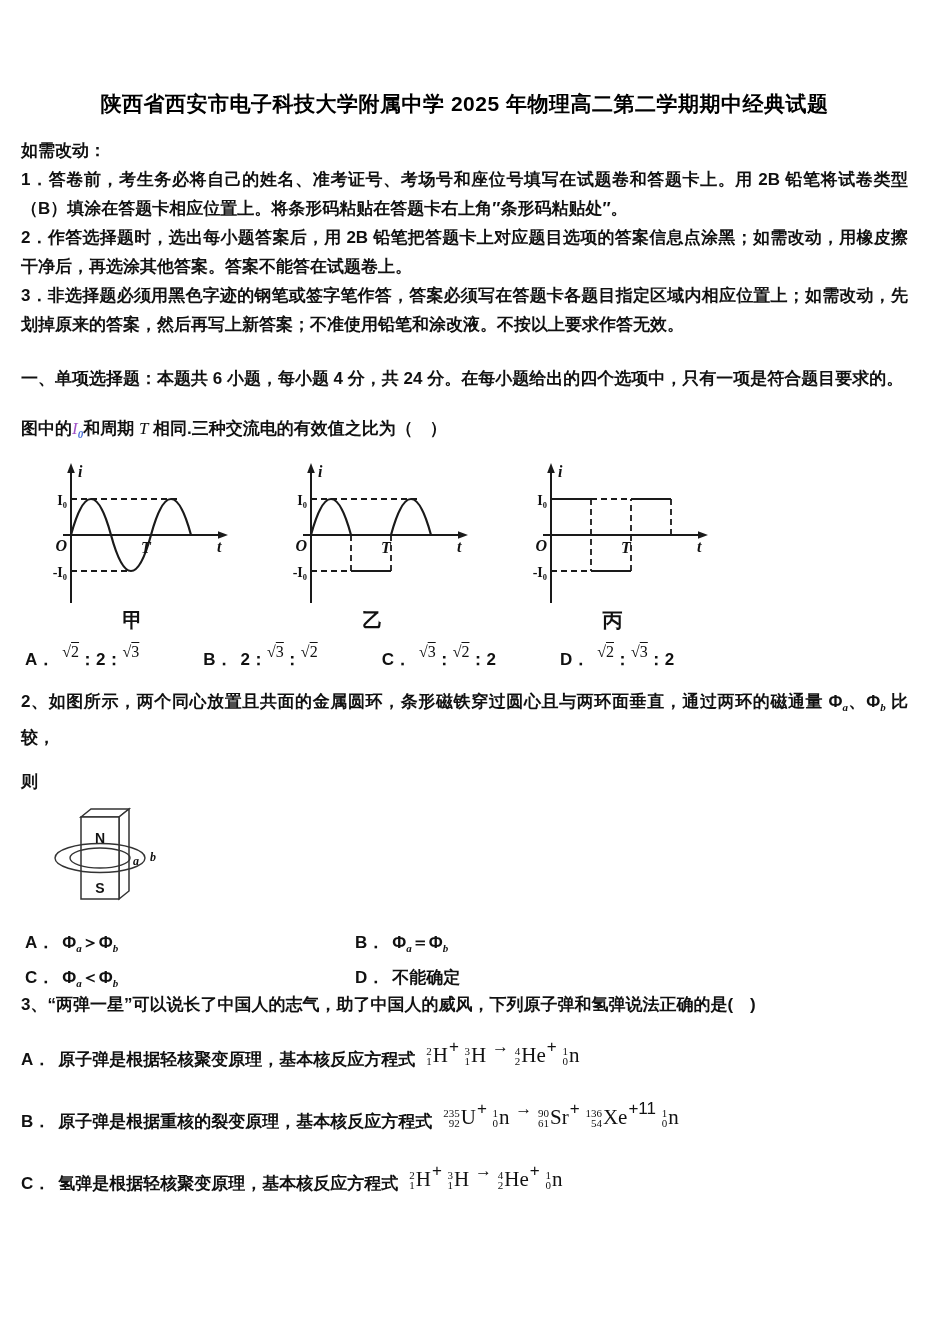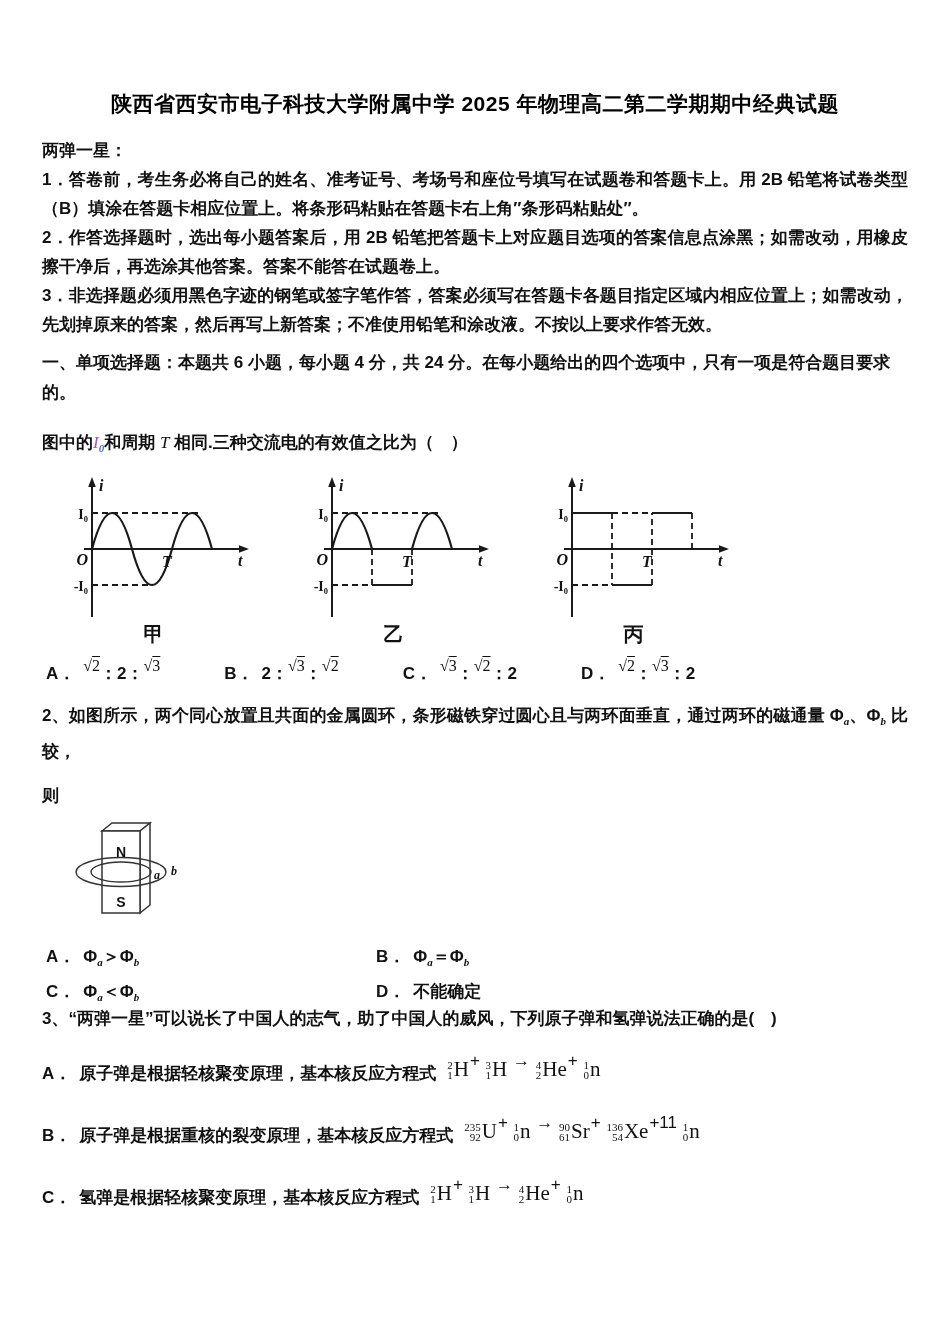--- a/index.html
+++ b/index.html
@@ -2,28 +2,28 @@
 <html><head>
 <meta charset="utf-8">
 <style>
   html,body{margin:0;padding:0;background:#ffffff;}
   body{
     width:950px;height:1344px;overflow:hidden;
     font-family:"Liberation Sans",sans-serif;
     color:#111;font-weight:bold;
     -webkit-font-smoothing:antialiased;
   }
-  .page{padding:88px 42px 0 42px;}
+  .page{padding:88px 42px 0 21px;}
   .title{
     text-align:center;font-size:21px;line-height:32px;margin:0;
     letter-spacing:0.5px;color:#000;
   }
   .notice-heading{margin-top:16px;font-size:17px;line-height:29px;}
   .notice-item{margin:0;font-size:17px;line-height:29px;text-align:justify;}
-  .section-heading{margin-top:9px;font-size:17px;line-height:30px;}
+  .section-heading{margin-top:25px;font-size:17px;line-height:30px;}
   .stem{margin:0;font-size:17px;line-height:30px;text-align:justify;}
   .q1-line1{margin-top:8px;}
   .q1-line2{margin-top:20px;}
   
   .figures-row{display:flex;gap:40px;margin-top:10px;margin-left:12px;}
   .wave-fig{margin:0;width:200px;}
   .wave-fig figcaption{text-align:center;font-size:20px;margin-top:-4px;letter-spacing:1px;}
   svg .ax{stroke:#1a1a1a;stroke-width:2;fill:none;}
   svg .curve{stroke:#1a1a1a;stroke-width:2.2;fill:none;}
   svg .dash{stroke:#1a1a1a;stroke-width:1.8;fill:none;stroke-dasharray:6 4;}
@@ -57,21 +57,21 @@
   .q3-option{display:flex;align-items:center;margin-top:18px;font-size:17px;min-height:44px;}
   .q3-option .opt-text{margin-right:10px;}
 </style>
 </head>
 <body>
 
 <div class="page">
 
   <h1 class="title">陕西省西安市电子科技大学附属中学 2025 年物理高二第二学期期中经典试题</h1>
 
-  <div class="notice-heading">两弹一星：</div>
+  <div class="notice-heading">如需改动：</div>
   <p class="notice-item">1．答卷前，考生务必将自己的姓名、准考证号、考场号和座位号填写在试题卷和答题卡上。用 2B 铅笔将试卷类型（B）填涂在答题卡相应位置上。将条形码粘贴在答题卡右上角″条形码粘贴处″。</p>
   <p class="notice-item">2．作答选择题时，选出每小题答案后，用 2B 铅笔把答题卡上对应题目选项的答案信息点涂黑；如需改动，用橡皮擦干净后，再选涂其他答案。答案不能答在试题卷上。</p>
   <p class="notice-item">3．非选择题必须用黑色字迹的钢笔或签字笔作答，答案必须写在答题卡各题目指定区域内相应位置上；如需改动，先划掉原来的答案，然后再写上新答案；不准使用铅笔和涂改液。不按以上要求作答无效。</p>
 
   <div class="section-heading">一、单项选择题：本题共 6 小题，每小题 4 分，共 24 分。在每小题给出的四个选项中，只有一项是符合题目要求的。</div>
 
   <p class="stem q1-line2"><span>图中的</span><span class="f-var" style="color: rgb(162, 84, 200);">I</span><sub class="f-sub" style="color: rgb(74, 111, 216);">0</sub><span>和周期 </span><span class="f-var">T</span><span> 相同.三种交流电的有效值之比为（　）</span></p>
 
   <div class="figures-row">
 

